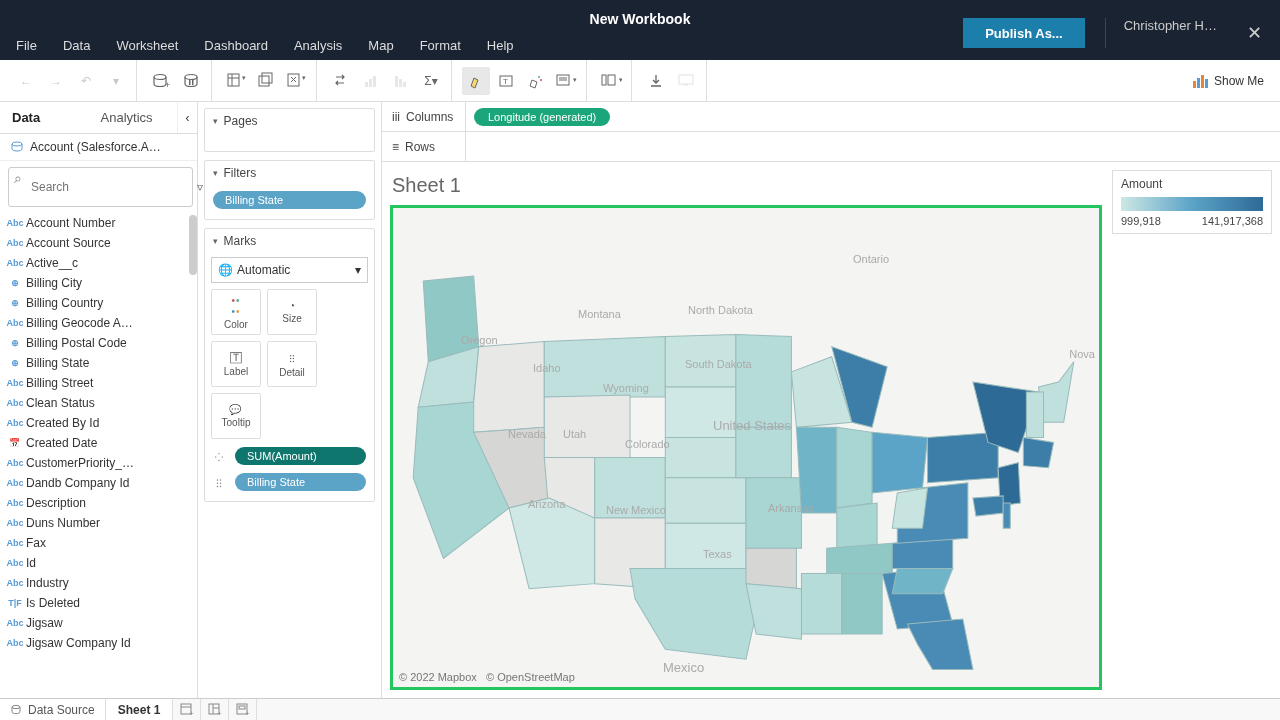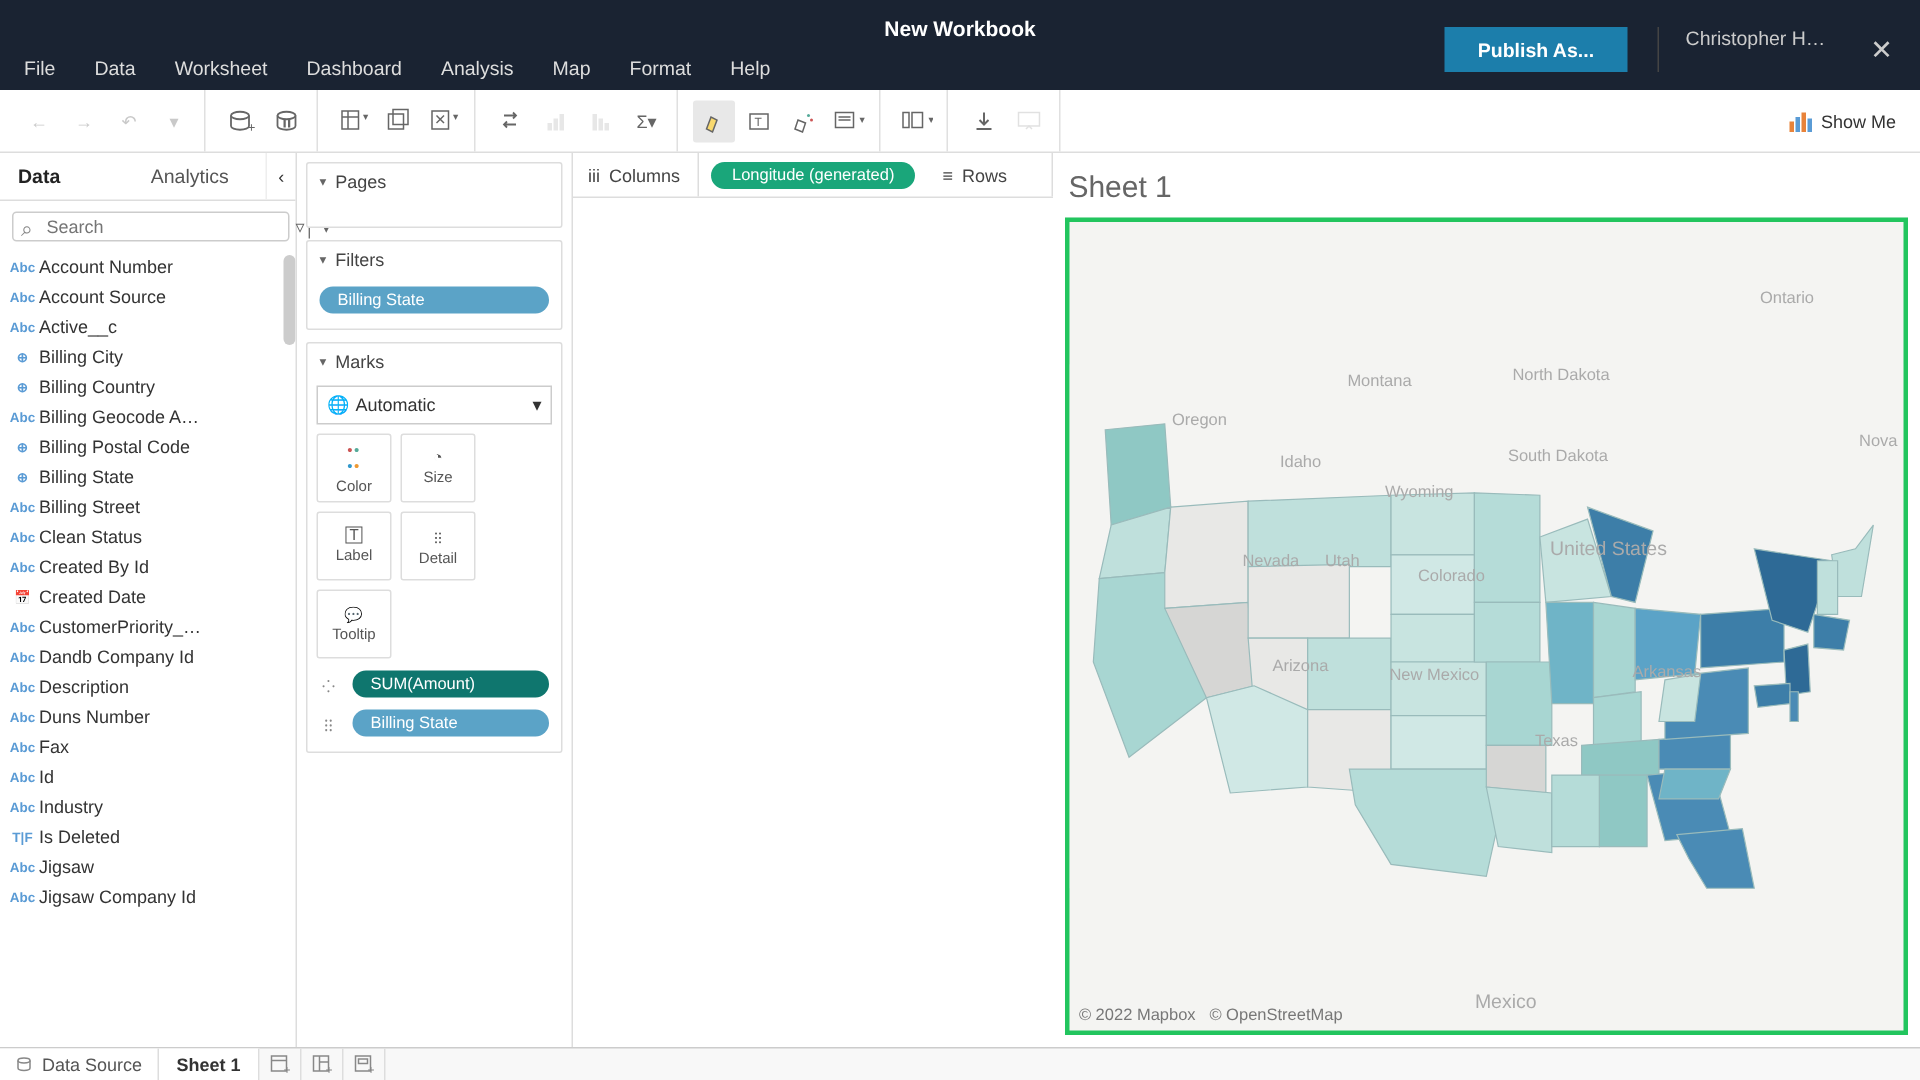--- a/index.html
+++ b/index.html
@@ -23,21 +23,21 @@
 .showme-icon { width: 16px; height: 16px; }
 
 .main { display: flex; height: 596px; }
 .left-pane { width: 198px; border-right: 1px solid #ddd; display: flex; flex-direction: column; }
 .tabs-left { display: flex; height: 32px; border-bottom: 1px solid #ddd; position: relative; }
 .tabs-left .tab { flex: 1; display: flex; align-items: center; padding: 0 12px; font-size: 13px; cursor: pointer; color: #555; }
 .tabs-left .tab.active { font-weight: 700; color: #222; }
 .tabs-left .collapse { width: 20px; display: flex; align-items: center; justify-content: center; border-left: 1px solid #eee; cursor: pointer; }
 .datasource-row { padding: 6px 10px; display: flex; align-items: center; gap: 6px; font-size: 12px; border-bottom: 1px solid #eee; }
 .search-row { padding: 6px 8px; display: flex; gap: 4px; align-items: center; }
-.search-input { flex: 1; height: 20px; border: 1px solid #ccc; border-radius: 3px; padding: 0 6px 0 22px; font-size: 12px; background: #fff; }
+.search-input { flex: 1; height: 40px; border: 1px solid #ccc; border-radius: 3px; padding: 0 6px 0 22px; font-size: 12px; background: #fff; }
 .search-wrap { position: relative; flex: 1; }
 .search-wrap::before { content: "⌕"; position: absolute; left: 6px; top: 3px; color: #888; font-size: 14px; }
 .filter-btn { width: 22px; height: 22px; display: flex; align-items: center; justify-content: center; cursor: pointer; color: #666; }
 .field-list { flex: 1; overflow-y: auto; position: relative; }
 .field-item { display: flex; align-items: center; gap: 8px; padding: 3px 10px 3px 26px; font-size: 12px; cursor: pointer; position: relative; }
 .field-icon { width: 18px; text-align: center; font-size: 9px; color: #5a9bd5; position: absolute; left: 6px; font-weight: 600; }
 .scroll-thumb { position: absolute; right: 0; top: 2px; width: 8px; height: 60px; background: #ccc; border-radius: 4px; }
 
 .mid-pane { width: 184px; border-right: 1px solid #ddd; padding: 6px 6px; display: flex; flex-direction: column; gap: 8px; }
 .card { border: 1px solid #ddd; border-radius: 2px; background: #fff; }
@@ -47,21 +47,21 @@
 .pill { background: #5ba3c7; color: #fff; border-radius: 12px; padding: 3px 12px; font-size: 11px; display: inline-block; margin: 2px 2px; cursor: pointer; width: calc(100% - 4px); }
 .pill.green { background: #0f766e; }
 .marks-select { width: 100%; height: 26px; border: 1px solid #ccc; font-size: 12px; padding: 0 6px; background: #fff; display: flex; align-items: center; gap: 4px; justify-content: space-between; }
 .marks-grid { display: flex; flex-wrap: wrap; gap: 6px; margin-top: 6px; }
 .mark-btn { width: 50px; height: 46px; border: 1px solid #ddd; border-radius: 2px; display: flex; flex-direction: column; align-items: center; justify-content: center; gap: 2px; font-size: 10px; color: #555; cursor: pointer; }
 .mark-assigned { display: flex; flex-direction: column; gap: 4px; margin-top: 6px; }
 .mark-assigned-row { display: flex; align-items: center; gap: 6px; }
 .mark-assigned-row .mini-icon { width: 16px; text-align: center; color: #888; font-size: 11px; }
 .mark-assigned-row .pill { flex: 1; }
 
-.right-pane { flex: 1; display: flex; flex-direction: row; }
+.right-pane { flex: 1; display: flex; flex-direction: column; }
 .shelf { display: flex; align-items: center; height: 30px; border-bottom: 1px solid #ddd; }
 .shelf-label { width: 84px; padding: 0 10px; font-size: 12px; color: #444; display: flex; align-items: center; gap: 6px; border-right: 1px solid #ddd; height: 100%; }
 .shelf-content { flex: 1; padding: 0 8px; display: flex; align-items: center; }
 .shelf-pill { background: #1aa67a; color: #fff; border-radius: 12px; padding: 3px 14px; font-size: 11px; cursor: pointer; }
 .viz-area { flex: 1; display: flex; padding: 8px; gap: 10px; }
 .sheet-box { flex: 1; display: flex; flex-direction: column; }
 .sheet-title { font-size: 20px; color: #666; padding: 4px 2px 8px; }
 .map-box { flex: 1; border: 3px solid #22c55e; background: #f4f4f2; position: relative; overflow: hidden; }
 .legend-box { width: 160px; border: 1px solid #ddd; padding: 6px 8px; height: fit-content; }
 .legend-title { font-size: 12px; color: #444; margin-bottom: 6px; }
@@ -230,20 +230,27 @@
   </div>
 </div>
 
 <div class="main">
 
   <div class="left-pane">
     <div class="tabs-left">
       <div class="tab active">Data</div>
       <div class="tab">Analytics</div>
       <div class="collapse">‹</div>
+    </div>
+    <div class="datasource-row">
+      <svg width="14" height="14" viewBox="0 0 14 14">
+          <ellipse cx="7" cy="4" rx="5" ry="2" fill="none" stroke="#5a9bd5"></ellipse>
+          <path d="M2 4v5c0 1.1 2.2 2 5 2s5-.9 5-2V4" fill="none" stroke="#5a9bd5"></path>
+        </svg>
+      <span>Account (Salesforce.A…</span>
     </div>
     <div class="search-row">
       <div class="search-wrap">
         <input class="search-input" placeholder="Search" style="">
       </div>
       <span class="filter-btn">▿│</span>
       <span class="filter-btn">▾</span>
     </div>
     <div class="field-list" id="field-list">
       <div class="scroll-thumb"></div>
@@ -490,20 +497,28 @@
           <span class="bg-label" style="top:340px;left:310px">Texas</span>
           <span class="bg-label" style="top:220px;left:115px">Nevada</span>
           <span class="bg-label" style="top:290px;left:135px">Arizona</span>
           <span class="bg-label" style="top:140px;right:4px">Nova</span>
           <div class="map-attrib">
             <span>© 2022 Mapbox</span>&nbsp;&nbsp;
             <span>© OpenStreetMap</span>
           </div>
         </div>
       </div>
+      <div class="legend-box">
+        <div class="legend-title">Amount</div>
+        <div class="legend-bar"></div>
+        <div class="legend-labels">
+          <span>999,918</span>
+          <span>141,917,368</span>
+        </div>
+      </div>
     </div>
   </div>
 </div>
 
 <div class="bottom-tabs">
   <div class="ds-tab">
     <svg width="12" height="12" viewBox="0 0 12 12">
         <ellipse cx="6" cy="3" rx="4" ry="1.6" fill="none" stroke="#888"></ellipse>
         <path d="M2 3v5c0 .9 1.8 1.6 4 1.6s4-.7 4-1.6V3" fill="none" stroke="#888"></path>
       </svg>

